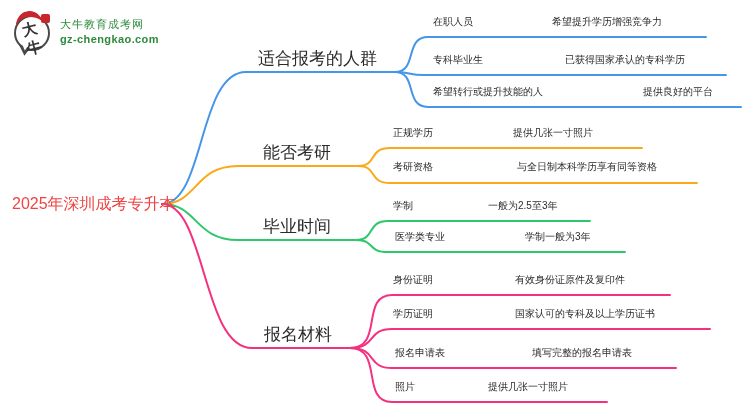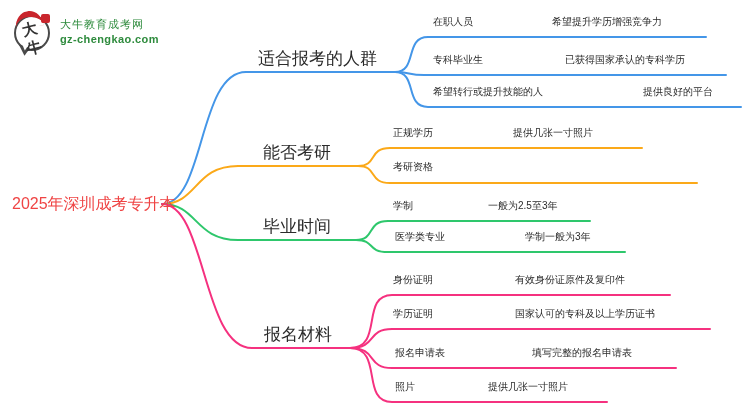--- a/index.html
+++ b/index.html
@@ -89,20 +89,21 @@
   <div class="txt sub" style="left:433px;top:16px;">在职人员</div>
   <div class="txt sub" style="left:552px;top:16px;">希望提升学历增强竞争力</div>
   <div class="txt sub" style="left:433px;top:54px;">专科毕业生</div>
   <div class="txt sub" style="left:565px;top:54px;">已获得国家承认的专科学历</div>
   <div class="txt sub" style="left:433px;top:86px;">希望转行或提升技能的人</div>
   <div class="txt sub" style="left:643px;top:86px;">提供良好的平台</div>
 
   <div class="txt sub" style="left:393px;top:127px;">正规学历</div>
   <div class="txt sub" style="left:513px;top:127px;">提供几张一寸照片</div>
   <div class="txt sub" style="left:393px;top:161px;">考研资格</div>
+  <div class="txt sub" style="left:517px;top:161px;">与全日制本科学历享有同等资格</div>
 
   <div class="txt sub" style="left:393px;top:200px;">学制</div>
   <div class="txt sub" style="left:488px;top:200px;">一般为2.5至3年</div>
   <div class="txt sub" style="left:395px;top:231px;">医学类专业</div>
   <div class="txt sub" style="left:525px;top:231px;">学制一般为3年</div>
 
   <div class="txt sub" style="left:393px;top:274px;">身份证明</div>
   <div class="txt sub" style="left:515px;top:274px;">有效身份证原件及复印件</div>
   <div class="txt sub" style="left:393px;top:308px;">学历证明</div>
   <div class="txt sub" style="left:515px;top:308px;">国家认可的专科及以上学历证书</div>

